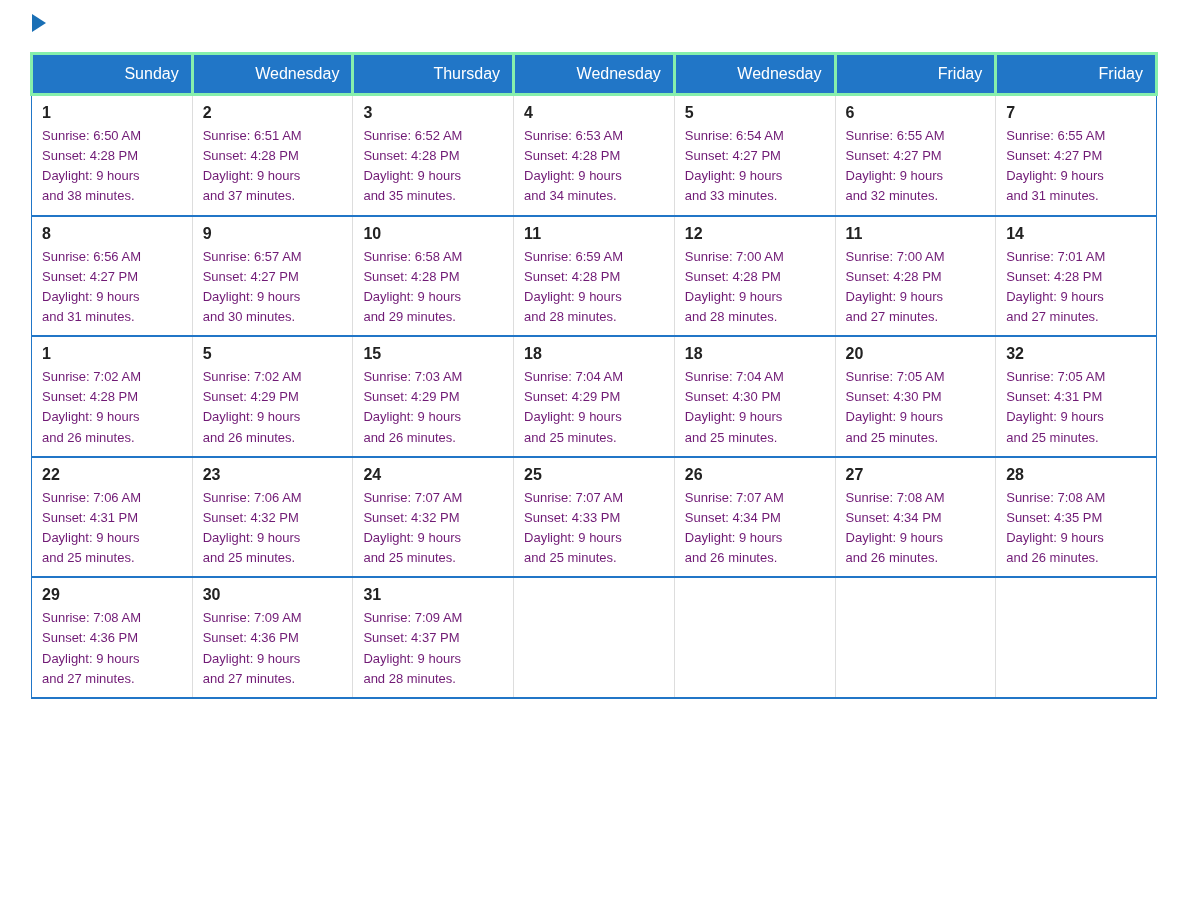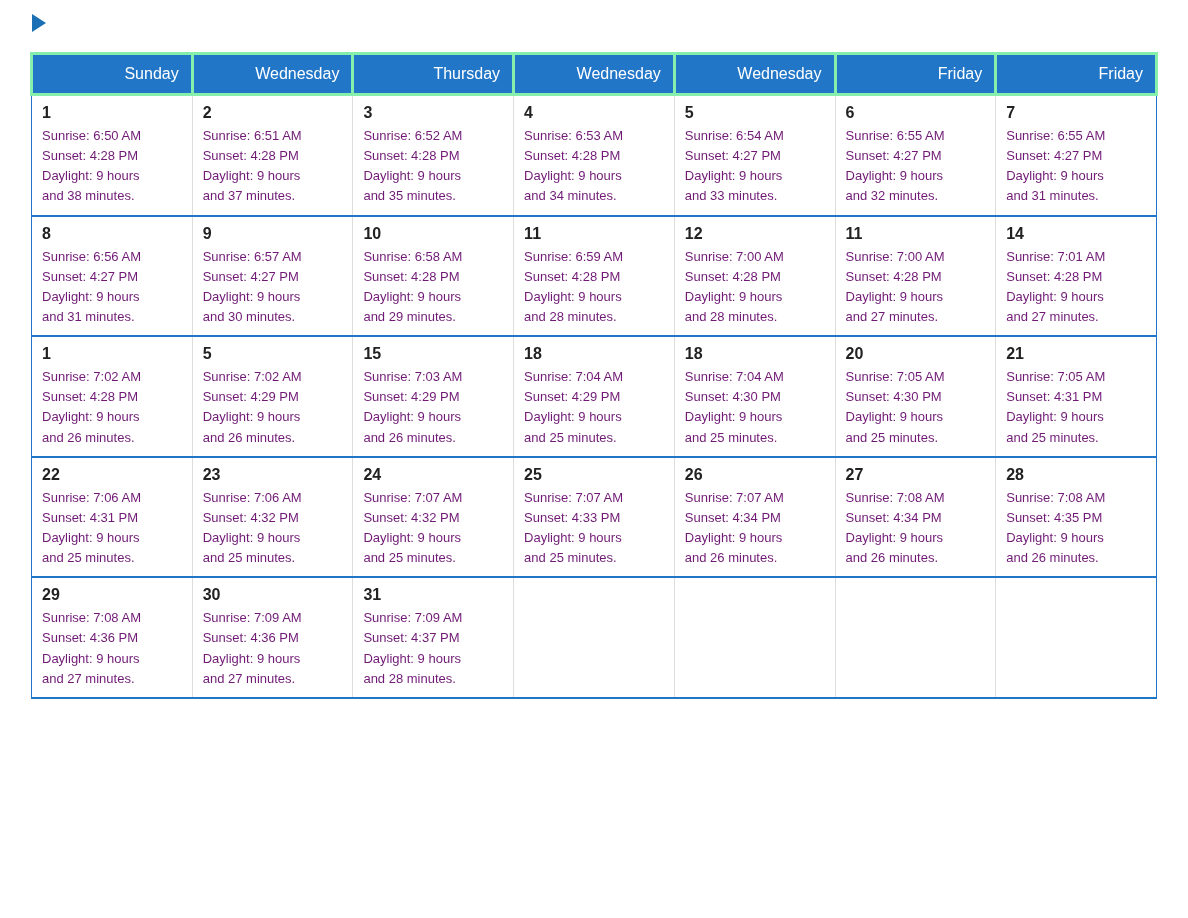--- a/index.html
+++ b/index.html
@@ -218,21 +218,21 @@
         </td>
         <td>
           <span class="day-number">18</span>
           <div class="day-info">Sunrise: 7:04 AM<br>Sunset: 4:30 PM<br>Daylight: 9 hours<br>and 25 minutes.</div>
         </td>
         <td>
           <span class="day-number">20</span>
           <div class="day-info">Sunrise: 7:05 AM<br>Sunset: 4:30 PM<br>Daylight: 9 hours<br>and 25 minutes.</div>
         </td>
         <td>
-          <span class="day-number">21</span>
+          <span class="day-number">32</span>
           <div class="day-info">Sunrise: 7:05 AM<br>Sunset: 4:31 PM<br>Daylight: 9 hours<br>and 25 minutes.</div>
         </td>
       </tr>
       <tr>
         <td>
           <span class="day-number">22</span>
           <div class="day-info">Sunrise: 7:06 AM<br>Sunset: 4:31 PM<br>Daylight: 9 hours<br>and 25 minutes.</div>
         </td>
         <td>
           <span class="day-number">23</span>

